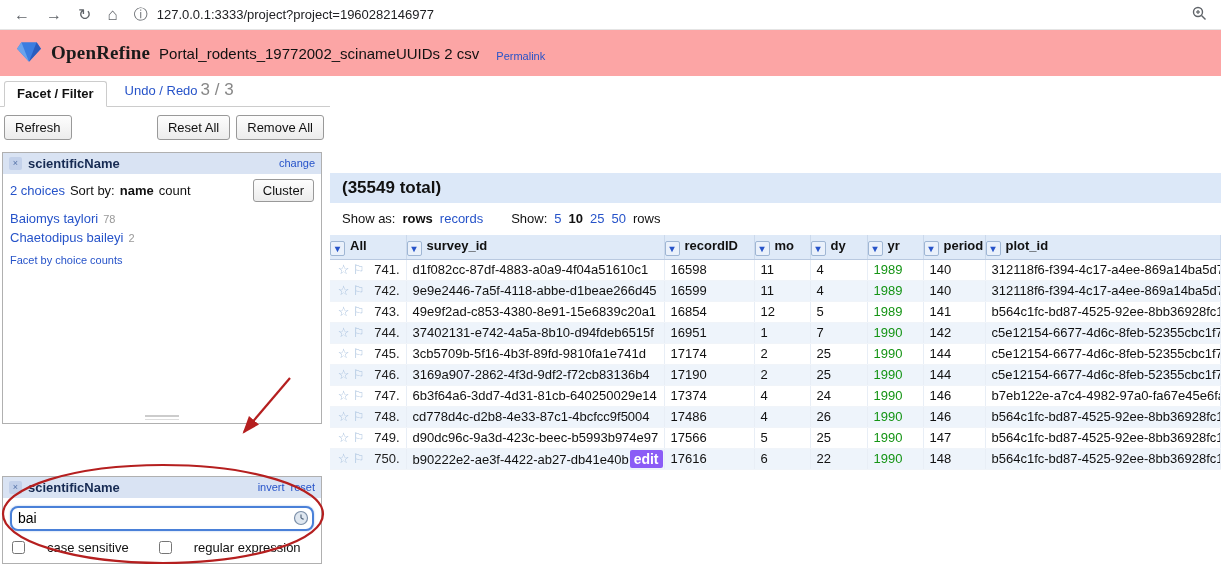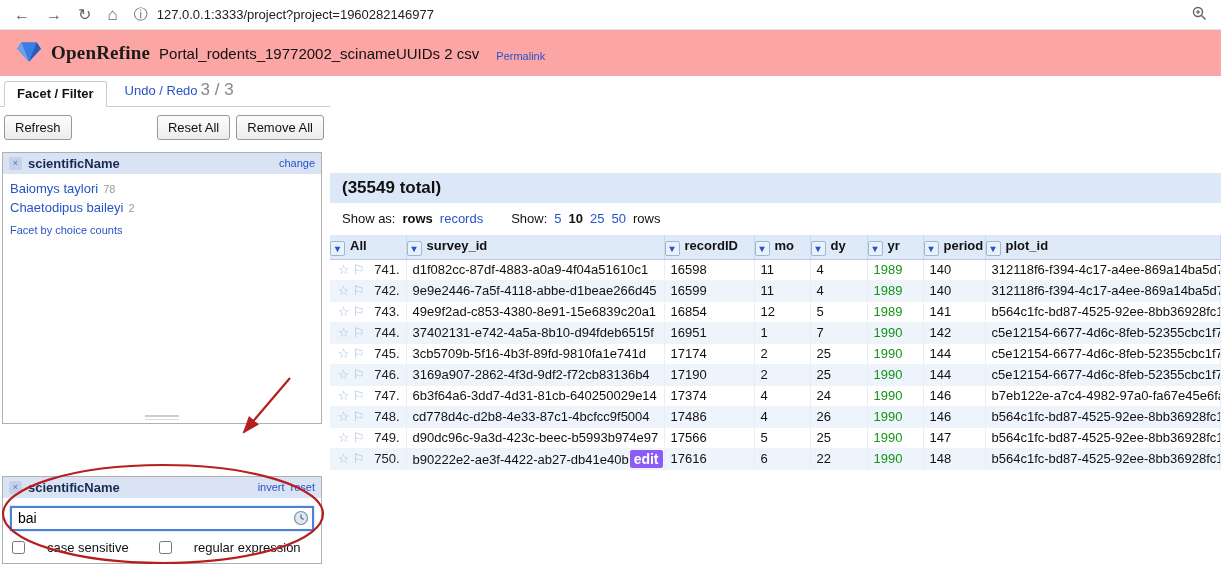--- a/index.html
+++ b/index.html
@@ -59,21 +59,21 @@
   .frow1 b{font-weight:bold;}
   .cluster{margin-left:auto;padding:3px 9px;}
   .choice{font-size:13px;margin:2px 0;}
   .ccount{color:#999;font-size:11px;margin-left:5px;}
   .fbcc{font-size:11px;margin-top:7px;display:inline-block;}
   .resize-handle{position:absolute;bottom:3px;left:50%;transform:translateX(-50%);width:34px;height:5px;
                  border-top:2px solid #ccc;border-bottom:1px solid #ddd;cursor:ns-resize;}
 
   .tf-body{padding:6px 7px 8px;}
   .inputwrap{position:relative;margin:2px 0 9px;}
-  .inputwrap input{width:100%;height:25px;border:2px solid #4a80d8;border-radius:0;padding:2px 26px 2px 6px;
+  .inputwrap input{width:100%;height:25px;border:2px solid #4a80d8;border-radius:8px;padding:2px 26px 2px 6px;
                    font-size:14px;font-family:inherit;outline:none;box-shadow:0 0 2px rgba(74,128,216,.5);}
   .clock{position:absolute;right:5px;top:4px;}
   .cbrow{display:flex;gap:30px;font-size:13px;padding:0 2px;}
   .cbrow label{display:flex;align-items:center;gap:22px;cursor:pointer;}
   .cbrow input{width:13px;height:13px;margin:0;}
 
   
   .summary-band{background:var(--band);height:30px;display:flex;align-items:center;gap:8px;padding:0 12px;}
   .big{font-size:17px;font-weight:bold;}
   .tot{font-size:17px;font-weight:bold;}
@@ -148,20 +148,27 @@
       <button class="gbtn">Remove All</button>
     </div>
 
     <div class="facet" id="facet1">
       <div class="facet-head">
         <span class="fclose">×</span>
         <span class="ftitle">scientificName</span>
         <a class="flink">change</a>
       </div>
       <div class="facet-body">
+        <div class="frow1">
+          <a>2 choices</a>
+          <span>Sort by:</span>
+          <b>name</b>
+          <a style="color:#111;">count</a>
+          <button class="gbtn cluster">Cluster</button>
+        </div>
         <div class="choice">
           <a>Baiomys taylori</a><span class="ccount">78</span>
         </div>
         <div class="choice">
           <a>Chaetodipus baileyi</a><span class="ccount">2</span>
         </div>
         <a class="fbcc">Facet by choice counts</a>
         <div class="resize-handle"></div>
       </div>
     </div>

